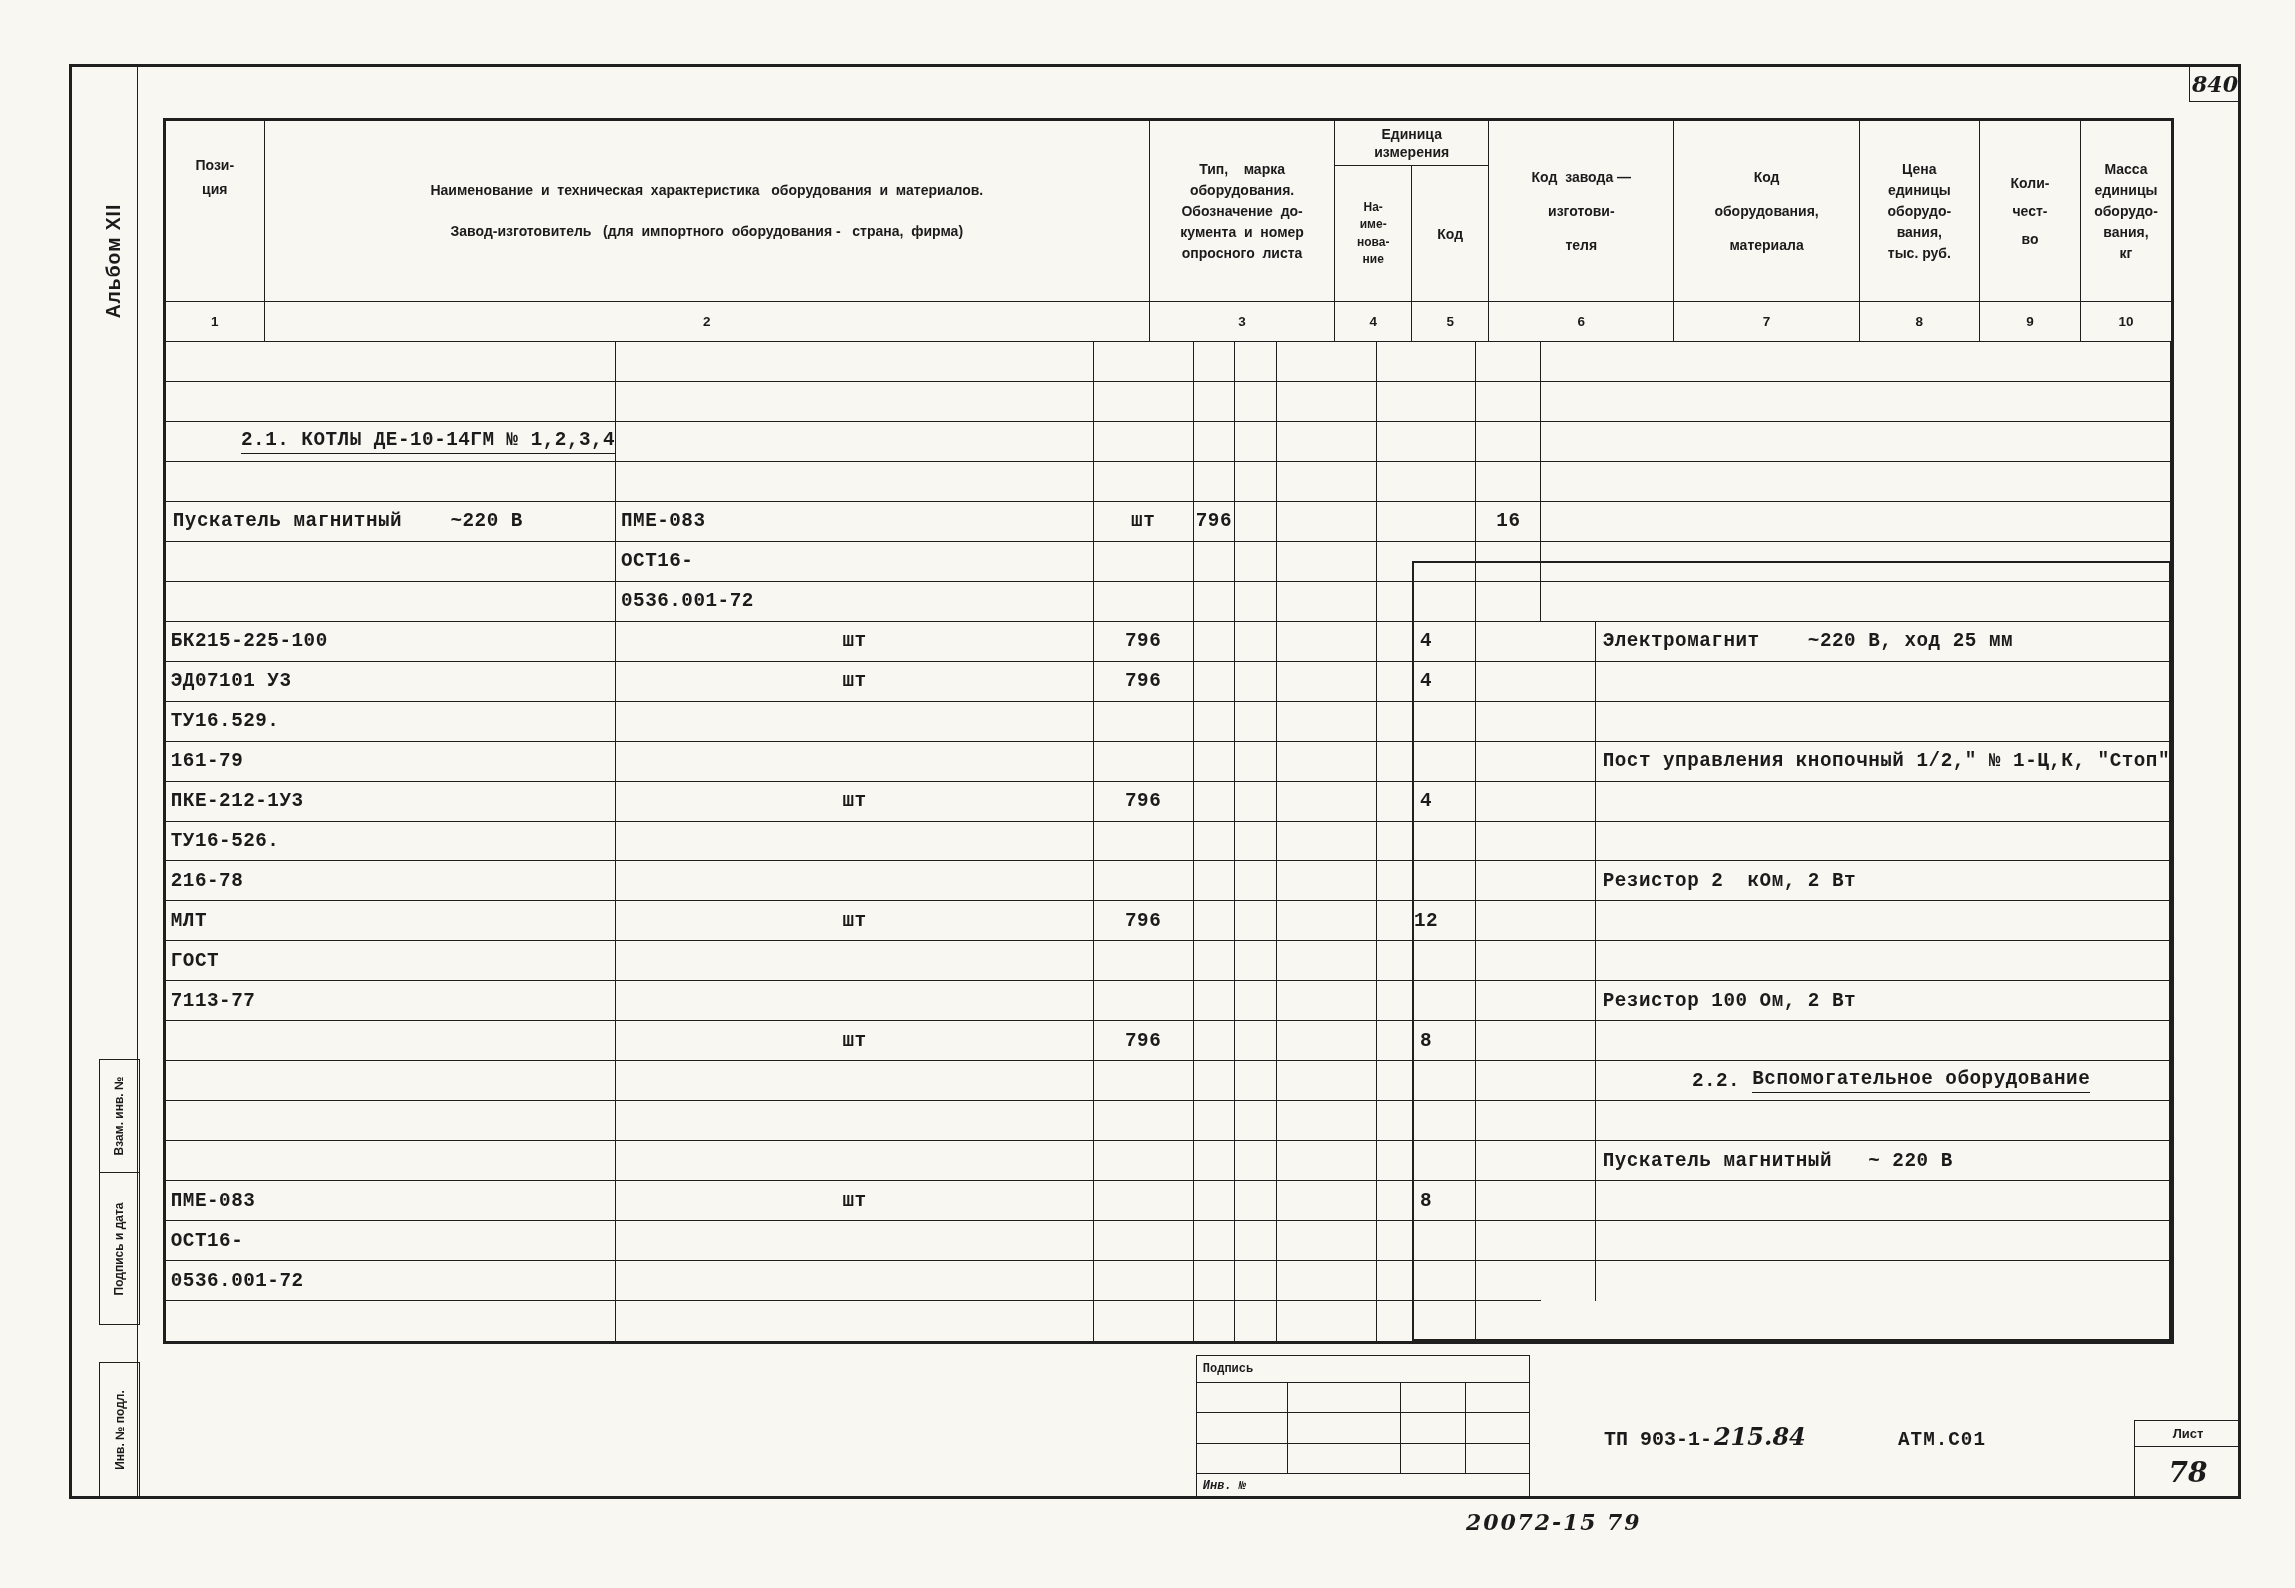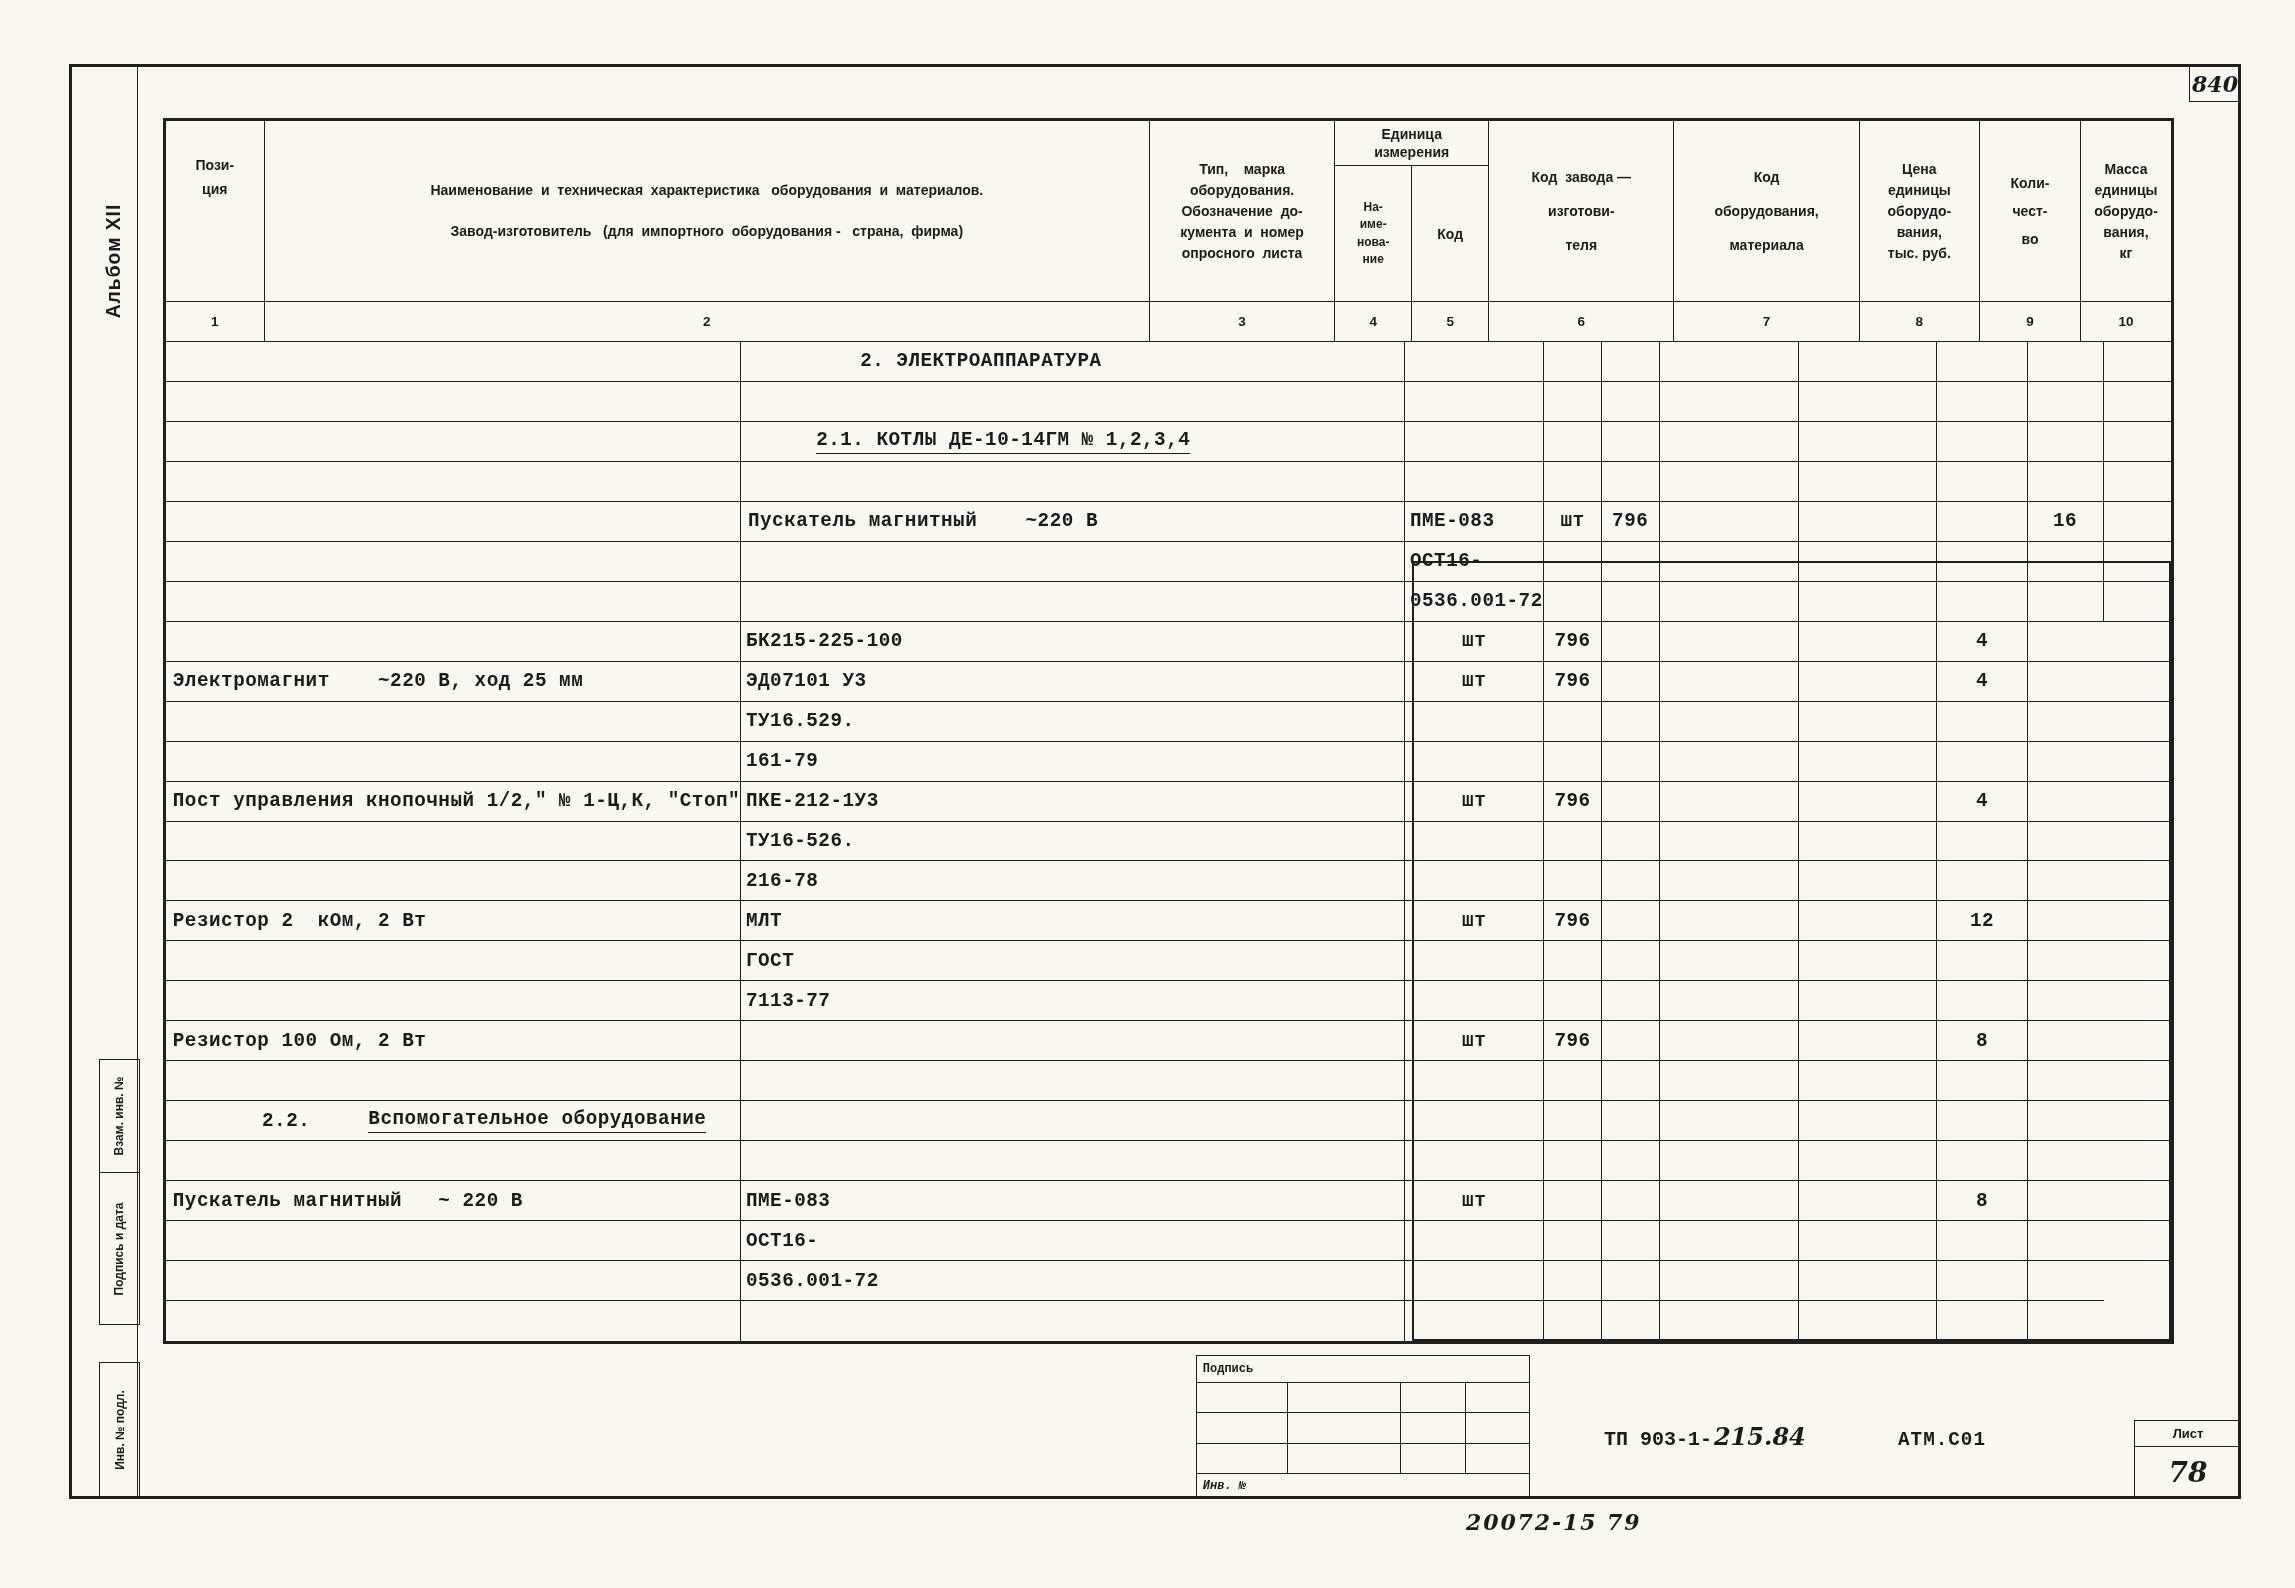--- a/index.html
+++ b/index.html
@@ -57,21 +57,21 @@
     grid-template-rows:repeat(25,1fr);position:relative;}
   .bc{border-right:1.4px solid #1f1f1f;border-bottom:1.4px solid #1f1f1f;display:flex;align-items:center;
     box-sizing:border-box;overflow:visible;}
   .bc.last-col{border-right:none;}
   .bc.last-row{border-bottom:none;}
   .t{font-family:"Liberation Mono","DejaVu Sans Mono",monospace;font-weight:700;
     font-size:19.3px;letter-spacing:0.5px;white-space:pre;}
   .bc.c2{padding-left:6.8px;}
   .bc.c2.k-section{padding-left:119px;}
   .bc.c2.k-sub1{padding-left:75px;}
-  .bc.c2.k-sub2{padding-left:96px;gap:46px;}
+  .bc.c2.k-sub2{padding-left:96px;}
   .bc.c3{padding-left:4.8px;}
   .bc.c4,.bc.c5,.bc.c9{justify-content:center;}
   .u{border-bottom:1.9px solid #1b1b1b;padding-bottom:2.4px;}
   .heavy-box{position:absolute;left:62.15%;right:0;top:219px;bottom:0;
     border:2.9px solid #1f1f1f;pointer-events:none;}
   
   .attach{position:absolute;left:1196px;top:1355px;width:334px;height:144px;
     border:1.9px solid #1f1f1f;box-sizing:border-box;display:flex;flex-direction:column;
     font-family:"Liberation Mono","DejaVu Sans Mono",monospace;}
   .attach-row1{height:26px;border-bottom:1.4px solid #1f1f1f;display:flex;align-items:center;
@@ -176,21 +176,20 @@
       <div class="nc">5</div>
       <div class="nc">6</div>
       <div class="nc">7</div>
       <div class="nc">8</div>
       <div class="nc">9</div>
       <div class="nc last">10</div>
     </div>
 
     <div class="tbody">
       <div class="bc c1"></div>
-        <div class="bc c2 t k-section"><span>2. ЭЛЕКТРОАППАРАТУРА</span></div>
         <div class="bc c3 t"></div>
         <div class="bc c4 t"></div>
         <div class="bc c5 t"></div>
         <div class="bc c6"></div>
         <div class="bc c7"></div>
         <div class="bc c8"></div>
         <div class="bc c9 t"></div>
         <div class="bc c10 last-col"></div>
         <div class="bc c1"></div>
         <div class="bc c2 t"></div>

